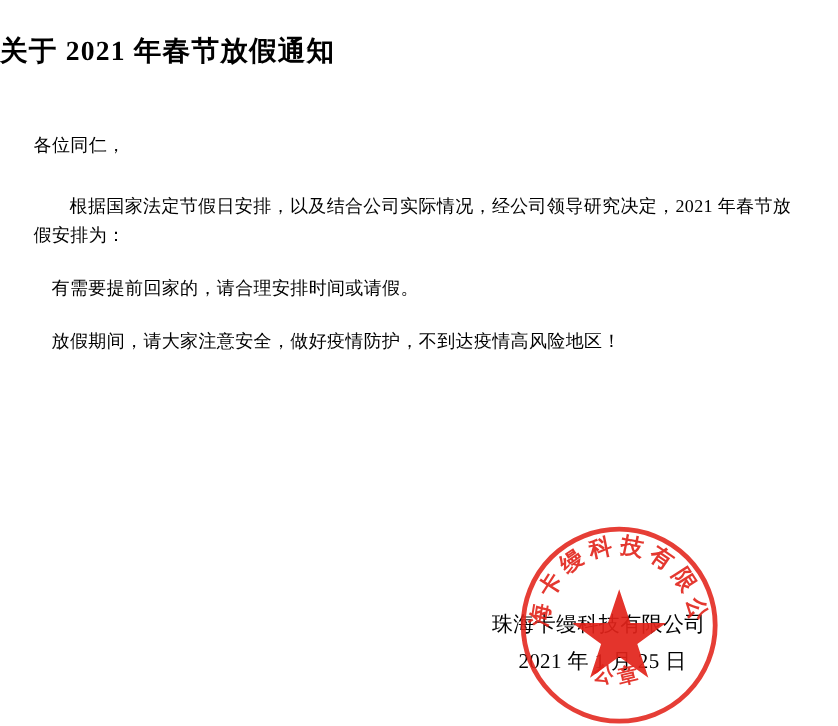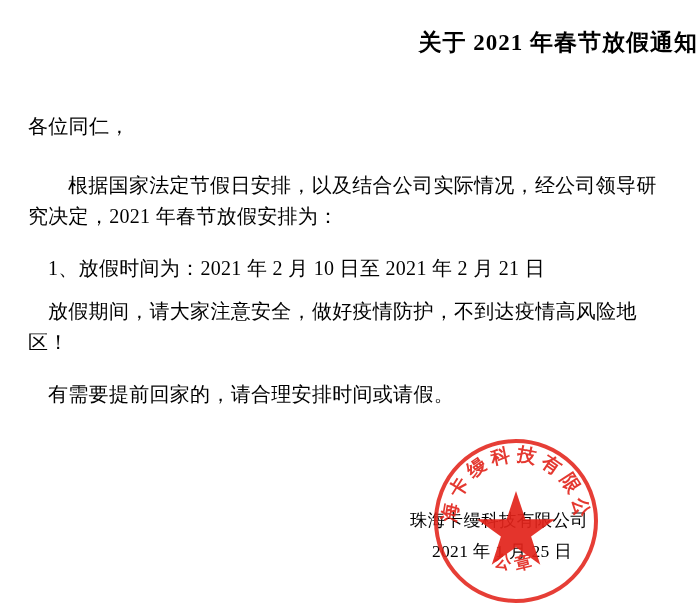--- a/index.html
+++ b/index.html
@@ -15,34 +15,34 @@
     overflow: hidden;
     position: relative;
   }
   .page {
     position: relative;
     width: 698px;
     height: 605px;
     box-sizing: border-box;
   }
   .doc-title {
-    text-align: right;
+    text-align: left;
     font-size: 23px;
     font-weight: bold;
     letter-spacing: 1px;
     margin-top: 27px;
     margin-bottom: 0;
     line-height: 1.4;
   }
   .body-block {
     margin-top: 52px;
     padding: 0 30px 0 28px;
   }
   .para {
-    font-size: 20px;
+    font-size: 15px;
     line-height: 1.55;
     margin: 0 0 21px 0;
     letter-spacing: 0.3px;
   }
   .para.indent {
     text-indent: 2em;
     margin-top: 28px;
   }
   .para.indent-1 {
     text-indent: 1em;
@@ -80,23 +80,22 @@
 </head>
 <body>
 
 <div class="page">
 
   <h1 class="doc-title">关于 2021 年春节放假通知</h1>
 
   <div class="body-block">
     <p class="para">各位同仁，</p>
     <p class="para indent">根据国家法定节假日安排，以及结合公司实际情况，经公司领导研究决定，2021 年春节放假安排为：</p>
-    <p class="para indent-1 tight">1、放假时间为：2021 年 2 月 10 日至 2021 年 2 月 21 日</p>
+    <p class="para indent-1">有需要提前回家的，请合理安排时间或请假。</p>
     <p class="para indent-1">放假期间，请大家注意安全，做好疫情防护，不到达疫情高风险地区！</p>
-    <p class="para indent-1">有需要提前回家的，请合理安排时间或请假。</p>
   </div>
 
   <div class="signature-block">
     <div class="sig-line">珠海卡缦科技有限公司</div>
     <div class="sig-line sig-date">2021 年 1 月 25 日</div>
   </div>
 
   <div class="stamp">
     <svg width="168" height="168" viewBox="0 0 168 168" xmlns="http://www.w3.org/2000/svg">
       <defs>

